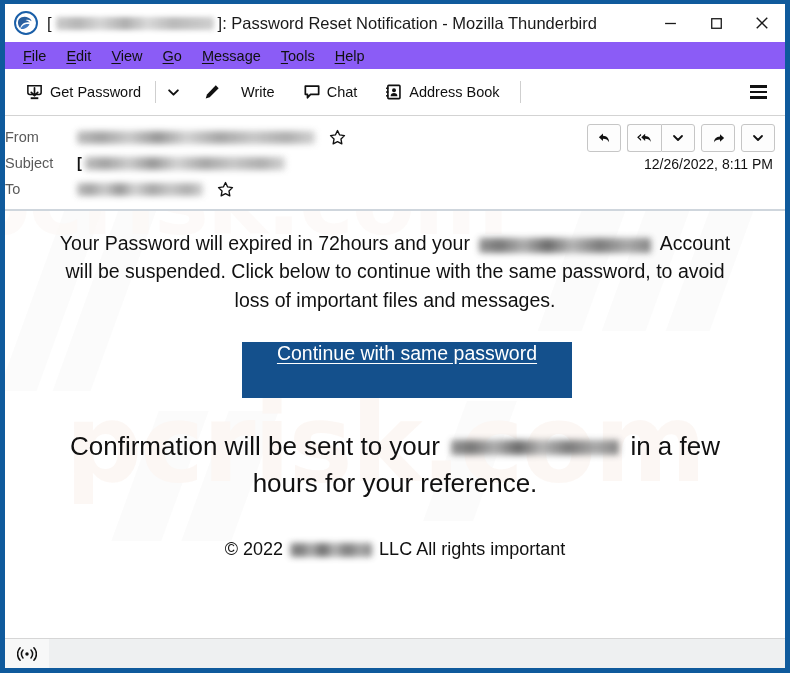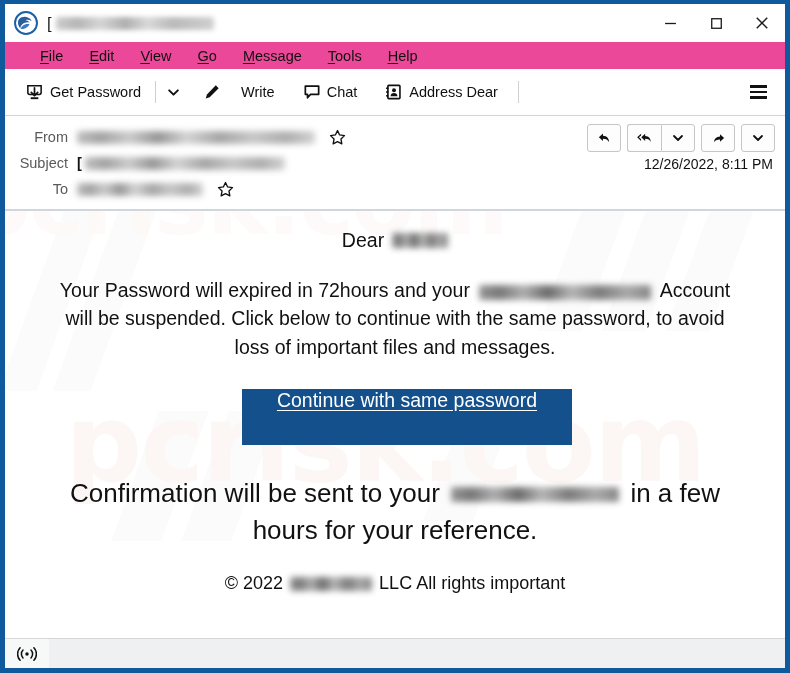--- a/index.html
+++ b/index.html
@@ -57,23 +57,23 @@
     height: 38px; display: flex; align-items: center;
   }
   .win-btn {
     width: 46px; height: 38px;
     display: flex; align-items: center; justify-content: center;
     color: #1a1a1a;
   }
   
   .menubar {
     height: 27px; flex: 0 0 27px;
-    background: #ec4899;
+    background: #8b5cf6;
     display: flex; align-items: center;
-    padding-left: 26px; gap: 8px;
+    padding-left: 9px; gap: 2px;
   }
   .menu-item {
     font-size: 14.5px; color: #101010;
     padding: 2px 9px;
     white-space: nowrap;
   }
   .menu-item u { text-decoration: underline; text-underline-offset: 2px; }
   
   .toolbar {
     height: 47px; flex: 0 0 47px;
@@ -104,21 +104,21 @@
     padding: 8px 0 7px 0;
     position: relative;
   }
   .hdr-row {
     display: flex; align-items: center;
     min-height: 26px;
     padding: 1px 10px 1px 0;
   }
   .hdr-label {
     width: 72px; flex: 0 0 72px;
-    text-align: right; padding-right: 9px;
+    text-align: left; padding-right: 9px;
     font-size: 14.5px; color: #5a5a5a;
   }
   .hdr-value { display: flex; align-items: center; gap: 8px; font-size: 14.5px; color: #111; }
   .hdr-value.subject { font-weight: bold; gap: 0; }
   .star { flex: 0 0 auto; margin-left: 6px; }
   .hdr-actions {
     position: absolute; right: 10px; top: 8px;
     display: flex; align-items: center; gap: 6px;
   }
   .act-group { display: flex; }
@@ -183,21 +183,21 @@
     color: #ffffff; font-size: 19.5px;
     text-decoration: underline; text-underline-offset: 3px;
   }
   .footer-para {
     margin-top: 30px;
     font-size: 26px; color: #111; line-height: 1.45;
     max-width: 740px; margin-left: auto; margin-right: auto;
     padding: 0 24px;
   }
   .copyright {
-    margin-top: 23px;
+    margin-top: 36px;
     font-size: 18px; color: #111;
     display: flex; align-items: center; justify-content: center; gap: 7px;
   }
   
   .statusbar {
     height: 30px; flex: 0 0 30px;
     background: #eef0f1;
     border-top: 1px solid #d6d6d6;
     display: flex; align-items: center;
   }
@@ -216,20 +216,21 @@
     <div class="titlebar">
       <svg class="tb-logo" viewBox="0 0 32 32">
         <circle cx="16" cy="16" r="14" fill="#ffffff"></circle>
         <path d="M16 2.5a13.5 13.5 0 1 0 0 27 13.5 13.5 0 0 0 0-27z" fill="none" stroke="#1a5fa8" stroke-width="2.4"></path>
         <path d="M7.5 11c2.8-2.6 7.5-3.4 11.4-1.6 2.4 1.1 3.6 2.8 3.9 4.3-2.2-1.6-5-2-7.4-1.2 2.2.3 4 1.3 5.2 2.8-3.6-.9-6.7.1-8.7 1.9-1.8 1.6-2.7 3.6-2.9 5.3-1.9-2-2.9-4.6-2.9-7.2 0-1.6.5-3.1 1.4-4.3z" fill="#2a5f9e"></path>
         <path d="M12 19.5c2.2-2 5.4-2.8 8.4-1.9-1.3 2.6-3.6 4.6-6.6 5.4-1.5.4-3 .4-4.4.1 .6-1.5 1.5-2.7 2.6-3.6z" fill="#3f78bd"></path>
       </svg>
       <div class="title-text">
         <span>[</span>
         <span class="blur light" style="width:158px;height:13px;margin:0 4px;"></span>
+        <span>]: Password Reset Notification - Mozilla Thunderbird</span>
       </div>
       <div class="win-controls">
         <div class="win-btn">
           <svg width="13" height="13" viewBox="0 0 12 12">
               <line x1="1" y1="6" x2="11" y2="6" stroke="#1a1a1a" stroke-width="1.2"></line>
             </svg>
         </div>
         <div class="win-btn">
           <svg width="13" height="13" viewBox="0 0 12 12">
               <rect x="1.6" y="1.6" width="8.8" height="8.8" fill="none" stroke="#1a1a1a" stroke-width="1.2"></rect>
@@ -283,21 +284,21 @@
       </div>
       <div class="tool-btn" style="margin-left:12px;">
         <svg width="18" height="18" viewBox="0 0 20 20">
           <rect x="3.2" y="2.6" width="13.4" height="14.8" rx="1" fill="none" stroke="#111" stroke-width="1.8"></rect>
           <circle cx="10" cy="8" r="2.2" fill="#111"></circle>
           <path d="M6.2 14.6c0-2.1 1.7-3.4 3.8-3.4s3.8 1.3 3.8 3.4z" fill="#111"></path>
           <rect x="1.2" y="5" width="2.6" height="1.7" fill="#111"></rect>
           <rect x="1.2" y="9.2" width="2.6" height="1.7" fill="#111"></rect>
           <rect x="1.2" y="13.4" width="2.6" height="1.7" fill="#111"></rect>
         </svg>
-        <span>Address Dear</span>
+        <span>Address Book</span>
       </div>
       <div class="tb-sep" style="margin-left:12px;"></div>
       <div class="spacer"></div>
       <div class="hamburger">
         <i></i>
           <i></i>
           <i></i>
       </div>
     </div>
 
@@ -376,24 +377,20 @@
         <div class="wm-slash" style="left:624px; top:-30px; width:44px; height:150px;"></div>
         <div class="wm-slash" style="left:688px; top:-30px; width:44px; height:150px;"></div>
         <div class="wm-slash" style="left:130px; top:200px; width:50px; height:130px;"></div>
         <div class="wm-slash" style="left:200px; top:200px; width:50px; height:130px;"></div>
         <div class="wm-slash" style="left:440px; top:190px; width:50px; height:120px;"></div>
         <div class="wm-text" style="left:60px; top:170px; font-size:108px; color:#f6e6dc;">pcrisk.com</div>
         <div class="wm-text" style="left:-40px; top:-62px; font-size:92px; color:#f7ece6; opacity:.8;">pcrisk.com</div>
       </div>
 
       <div class="body-content">
-        <div class="greeting">
-          <span>Dear</span>
-          <span class="blur dark" style="width:56px;height:15px;"></span>
-        </div>
 
         <div class="para">
           <span>Your Password will expired  in 72hours and your</span>
           <span class="blur dark" style="width:172px;height:15px;margin:0 4px;"></span>
           <span>Account will be suspended. Click below to continue with the same password, to avoid loss of important files and messages.</span>
         </div>
 
         <div class="cta-wrap">
           <div class="cta" style="background:#14508C;">
             <span>Continue with same password</span>

